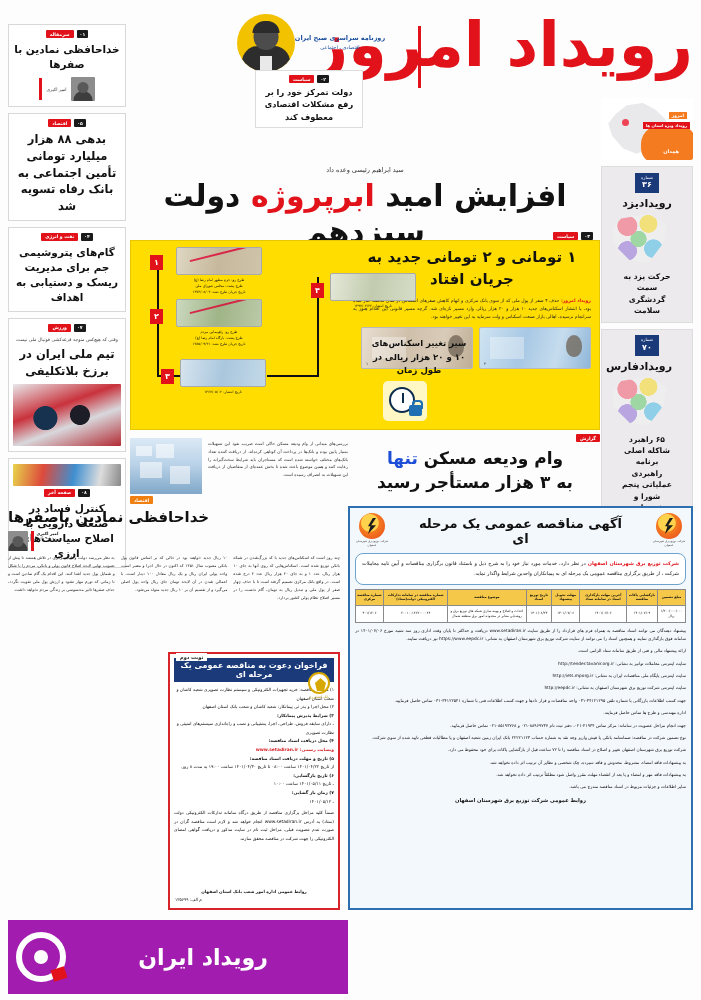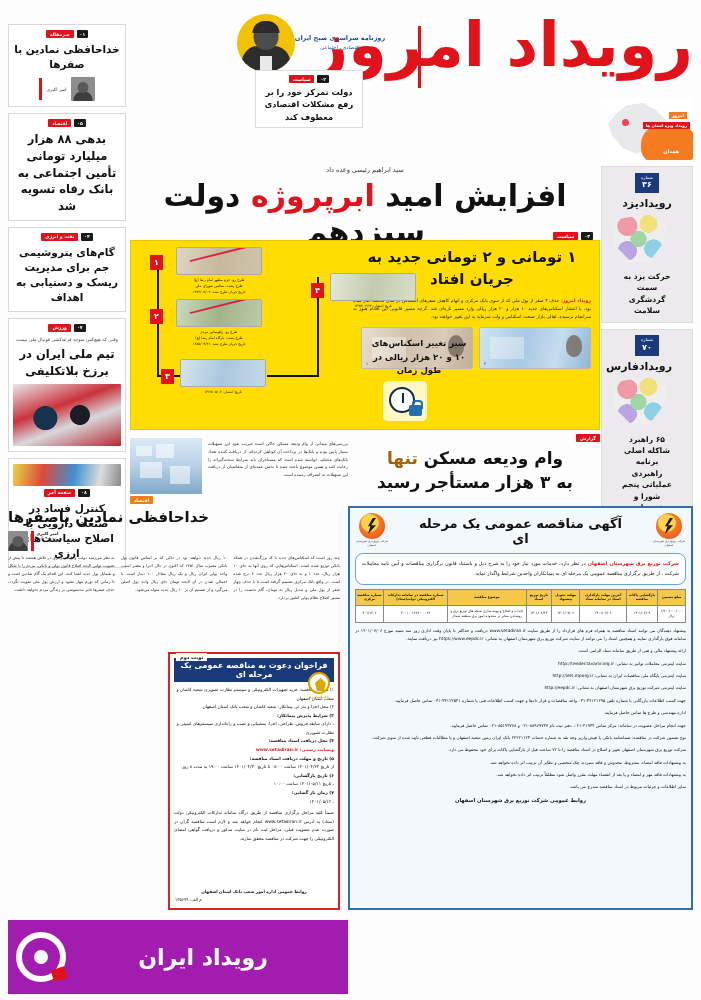--- a/index.html
+++ b/index.html
@@ -315,21 +315,21 @@
   
   .housing {
     position: absolute; left: 130px; top: 434px; width: 470px; height: 66px;
   }
   .housing .tags { position: absolute; right: 0; top: 0; display: flex; gap: 3px; }
   .housing h2 {
     position: absolute; right: 0; top: 12px; width: 250px;
     text-align: center; font-size: 17px; font-weight: bold;
     line-height: 1.42; color: #111; letter-spacing: -.4px;
   }
-  .housing h2 em { font-style: normal; color: #a16207; }
+  .housing h2 em { font-style: normal; color: #1d4ed8; }
   .housing .body {
     position: absolute; left: 78px; top: 6px; width: 140px;
     font-size: 4.2px; line-height: 1.85; text-align: justify; color: #222;
   }
   .housing .pic {
     position: absolute; left: 0; top: 4px; width: 72px; height: 56px;
     background:
       linear-gradient(180deg,#dbe9f5 0%,#b9d2e8 48%,#7fa7c8 100%);
     overflow: hidden;
   }

